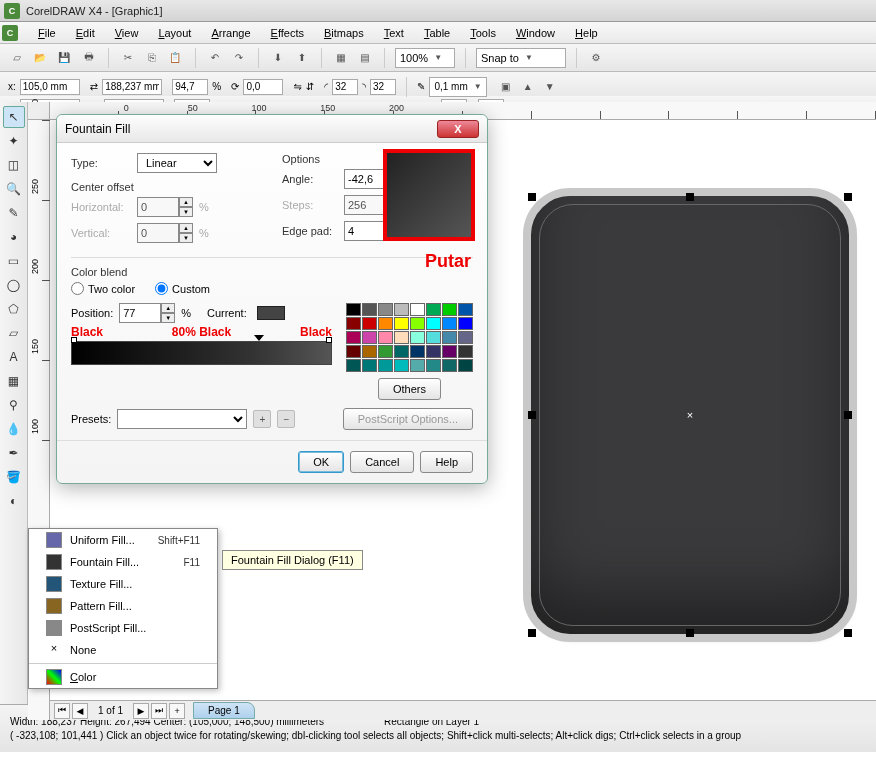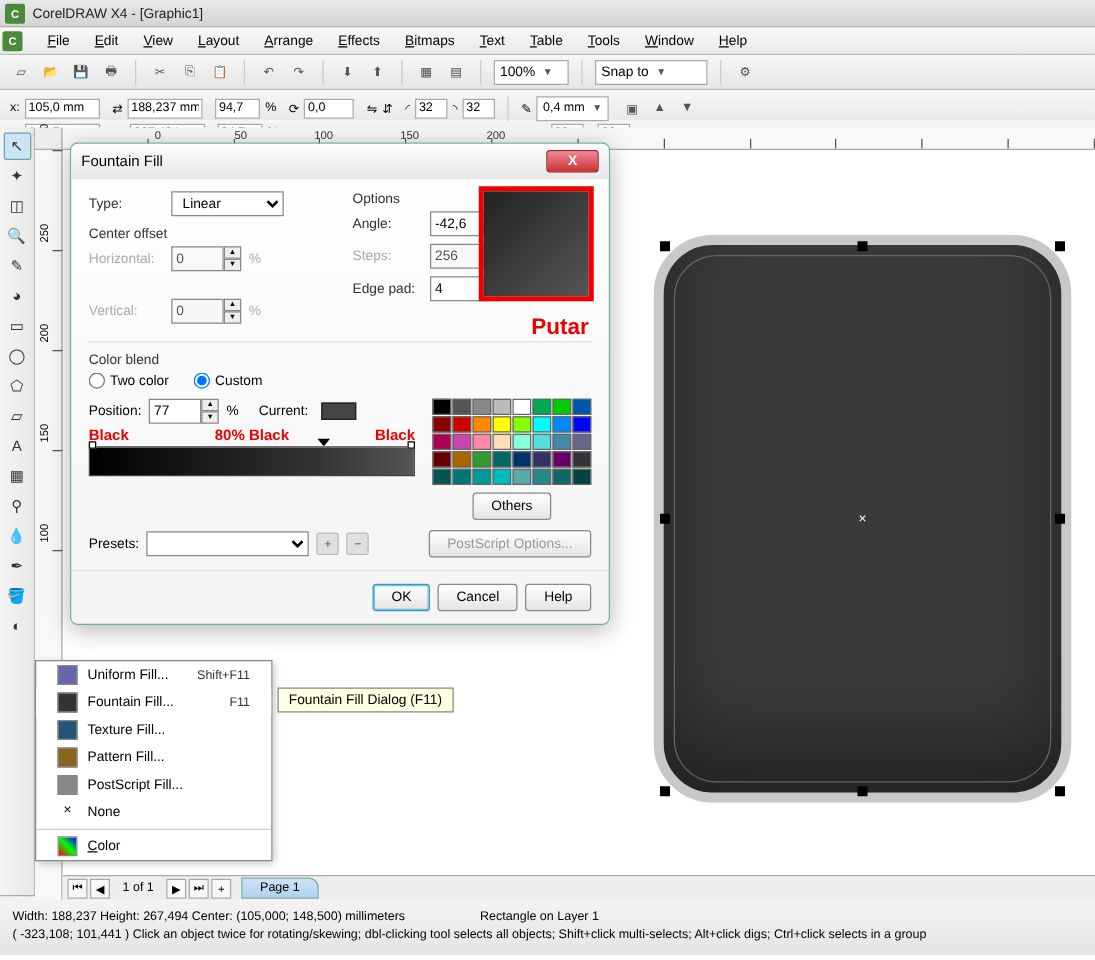--- a/index.html
+++ b/index.html
@@ -88,21 +88,21 @@
 .flyitem .fi-ico { width:16px; height:16px; border:1px solid #888; }
 .flyitem.sel { background:#fff; }
 .flyitem .shortcut { margin-left:auto; font-size:10px; color:#333; }
 .flysep { height:1px; background:#ccc; margin:2px 0; }
 .tooltip { position:absolute; left:222px; top:550px; background:#ffffe1; border:1px solid #888; padding:3px 8px; font-size:11px; z-index:16; }
 
 
 .pagebar { position:absolute; left:50px; right:0; bottom:48px; height:20px; background:#eee; border-top:1px solid #aaa; display:flex; align-items:center; font-size:10px; gap:2px; padding-left:4px; z-index:6;}
 .pagebar .nav{ width:16px; height:16px; border:1px solid #aaa; background:#f8f8f8; display:flex;align-items:center;justify-content:center;font-size:9px;}
 .pagebar .ptab{ background:linear-gradient(#cfe4f7,#aed1ec); border:1px solid #7aa; padding:2px 14px; border-radius:0 8px 0 0; margin-left:6px;}
-.statusbar { position:absolute; left:0; right:0; bottom:4px; height:48px; background:linear-gradient(#f4f4f4,#e4e4e4); border-top:1px solid #aaa; padding:4px 10px; font-size:10px; display:flex; flex-direction:column; justify-content:center; gap:3px; }
+.statusbar { position:absolute; left:0; right:0; bottom:16px; height:48px; background:linear-gradient(#f4f4f4,#e4e4e4); border-top:1px solid #aaa; padding:4px 10px; font-size:10px; display:flex; flex-direction:column; justify-content:center; gap:3px; }
 .hscroll{ position:absolute; right:4px; bottom:50px; left:700px; height:16px; background:#eee; border:1px solid #aaa;}
 </style>
 </head>
 <body>
 
 <div class="titlebar">
   <div class="app-icon">C</div>
   <div class="titlebar-text">CorelDRAW X4 - [Graphic1]</div>
 </div>
 
@@ -190,21 +190,21 @@
   <div class="field">
     <span>◜</span>
       <input style="width: 26px;" value="32">
     <span>◝</span>
       <input style="width: 26px;" value="32">
   </div>
   <div class="sep"></div>
   <div class="field">
       <span>✎</span>
     <div class="dropdown" style="min-width:56px">
-        <span>0,4 mm</span>
+        <span>0,1 mm</span>
         <span class="chev">▼</span>
       </div>
   </div>
   <div class="field">
       <span class="ico nb">▣</span>
       <span class="ico nb">▲</span>
       <span class="ico nb">▼</span>
     </div>
 </div>
 <div class="propbar" style="height:22px;margin-top:-6px;border-top:none">
@@ -308,35 +308,35 @@
 <div class="dialog">
   <div class="dlg-title">
     <span>Fountain Fill</span>
     <div class="close-btn">X</div>
   </div>
   <div class="dlg-body">
     <div style="display:flex;gap:20px">
       <div style="flex:1">
         <div class="row">
           <span class="lbl">Type:</span>
-          <select style="width:90px"><option>Linear</option></select>
+          <select style="width:80px"><option>Linear</option></select>
         </div>
         <div class="section-title" style="margin-top:8px">Center offset</div>
         <div class="row">
           <span class="lbl dim">Horizontal:</span>
           <div class="spinbox">
               <input disabled="" value="0" style="">
               <div class="spin">
                 <button>▲</button>
                 <button>▼</button>
               </div>
             </div>
           <span class="lbl dim" style="width:auto">%</span>
         </div>
-        <div class="row" style="margin-top:22px">
+        <div class="row" style="margin-top:6px">
           <span class="lbl dim">Vertical:</span>
           <div class="spinbox">
               <input disabled="" value="0" style="">
               <div class="spin">
                 <button>▲</button>
                 <button>▼</button>
               </div>
             </div>
           <span class="lbl dim" style="width:auto">%</span>
         </div>

